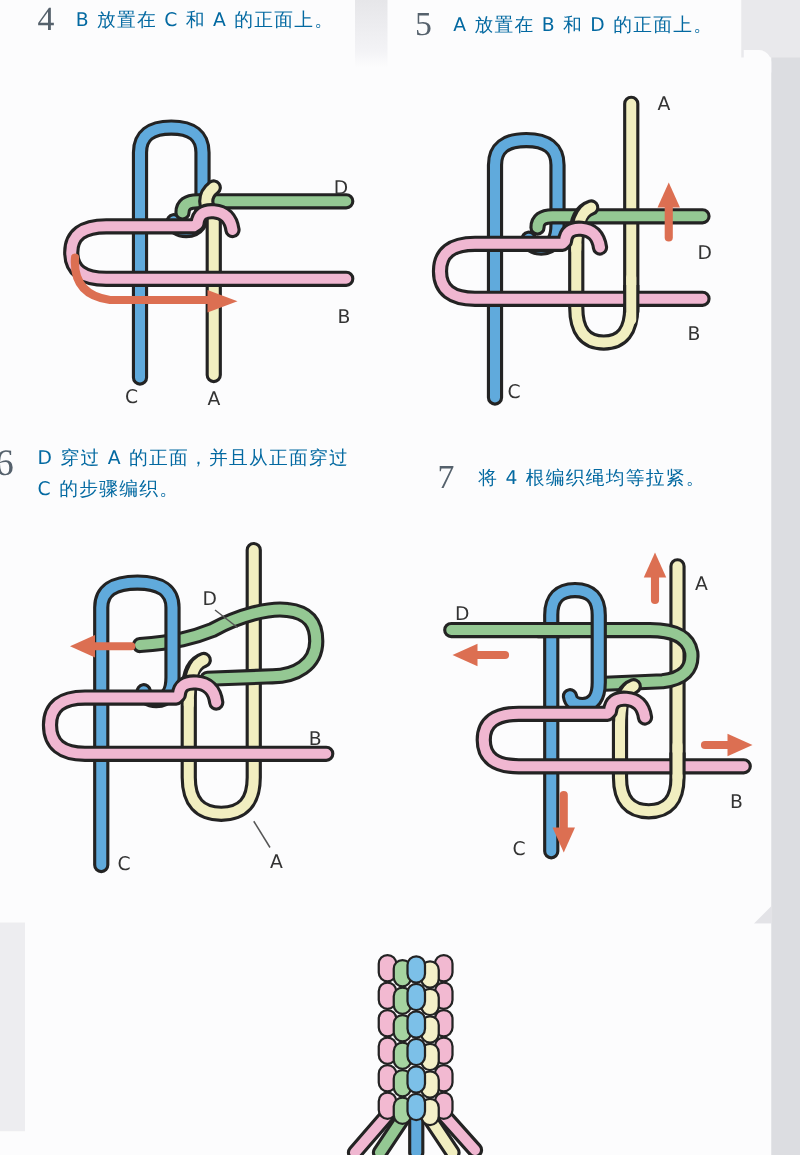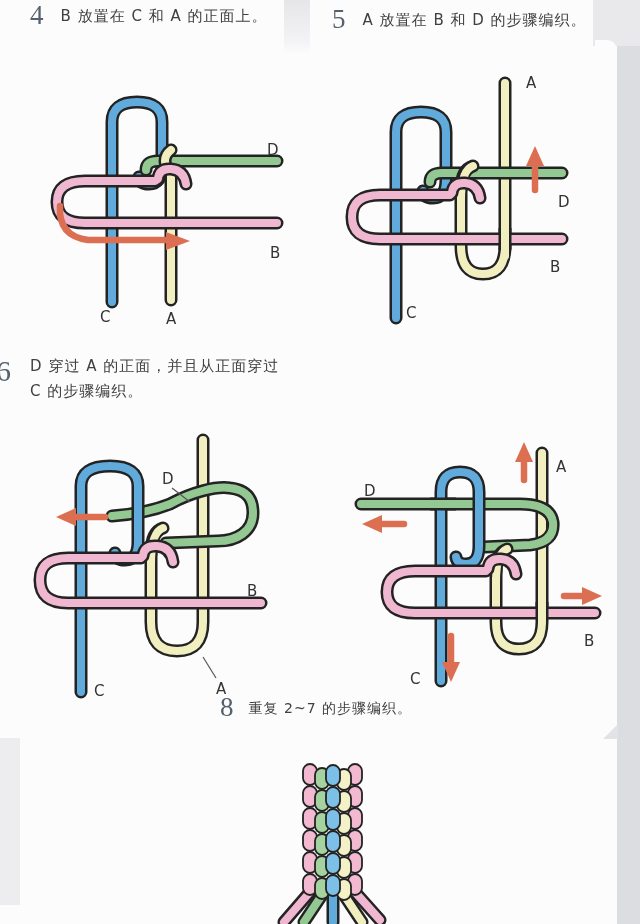--- a/index.html
+++ b/index.html
@@ -8,21 +8,21 @@
     background:#fcfcfd;
     font-family:"DejaVu Sans",sans-serif;
   }
   .artifact{position:absolute;}
   .step-header{position:absolute;white-space:nowrap;}
   .step-num{
     font-family:"Liberation Serif","DejaVu Serif",serif;
     font-size:27px;color:#55616c;font-weight:400;
   }
   .step-txt{
-    font-size:15px;color:#404040;letter-spacing:1px;line-height:25px;
+    font-size:15px;color:#0369a1;letter-spacing:1px;line-height:25px;
     vertical-align:3px;
   }
   .wrap{white-space:normal;display:inline-block;}
   svg{position:absolute;overflow:visible;}
   .o{fill:none;stroke:#232323;stroke-width:13;stroke-linecap:round;stroke-linejoin:round;}
   .o.butt{stroke-linecap:butt;}
   .f{fill:none;stroke-width:8;stroke-linecap:round;stroke-linejoin:round;}
   .blue{stroke:#60aadc;}
   .green{stroke:#94c893;}
   .yellow{stroke:#f1eec0;}
@@ -44,33 +44,33 @@
   <div class="artifact" style="left:0;top:738px;width:20px;height:167px;background:#ededf0;"></div>
   <div class="artifact" style="left:603px;top:724px;width:15px;height:15px;background:#e3e3e7;clip-path:polygon(0 100%,100% 0,100% 100%);"></div>
 
   <div class="step-header" style="left:30px;top:0;">
     <span class="step-num">4</span>
     <span class="step-txt" style="margin-left:12px;">B 放置在 C 和 A 的正面上。</span>
   </div>
 
   <div class="step-header" style="left:332px;top:4px;">
     <span class="step-num">5</span>
-    <span class="step-txt" style="margin-left:12px;">A 放置在 B 和 D 的步骤编织。</span>
+    <span class="step-txt" style="margin-left:12px;">A 放置在 B 和 D 的正面上。</span>
   </div>
 
   <div class="step-header" style="left:-4px;top:354px;">
     <span class="step-num" style="font-size:30px;vertical-align:top;">6</span>
     <span class="step-txt wrap" style="margin-left:14px;width:256px;">D 穿过 A 的正面，并且从正面穿过 C 的步骤编织。</span>
   </div>
 
-
-  <div class="step-header" style="left:220px;top:692px;">
-    <span class="step-num">8</span>
-    <span class="step-txt" style="margin-left:10px;font-size:14px;">重复 2~7 的步骤编织。</span>
-  </div>
+  <div class="step-header" style="left:350px;top:366px;">
+    <span class="step-num">7</span>
+    <span class="step-txt" style="margin-left:14px;">将 4 根编织绳均等拉紧。</span>
+  </div>
+
 
   <svg style="left:0;top:60px;" width="300" height="292" viewBox="0 0 300 292">
     <g>
       <path class="o" d="M112,242 V62 Q112,42 137,42 Q162,42 162,62 V106 Q162,124 149,124 Q140,124 139,117"></path>
       <path class="f blue" d="M112,242 V62 Q112,42 137,42 Q162,42 162,62 V106 Q162,124 149,124 Q140,124 139,117"></path>
     </g>
     <g>
       <path class="o" d="M277,101 H158 Q146,101 146,110"></path>
       <path class="f green" d="M277,101 H158 Q146,101 146,110"></path>
     </g>

